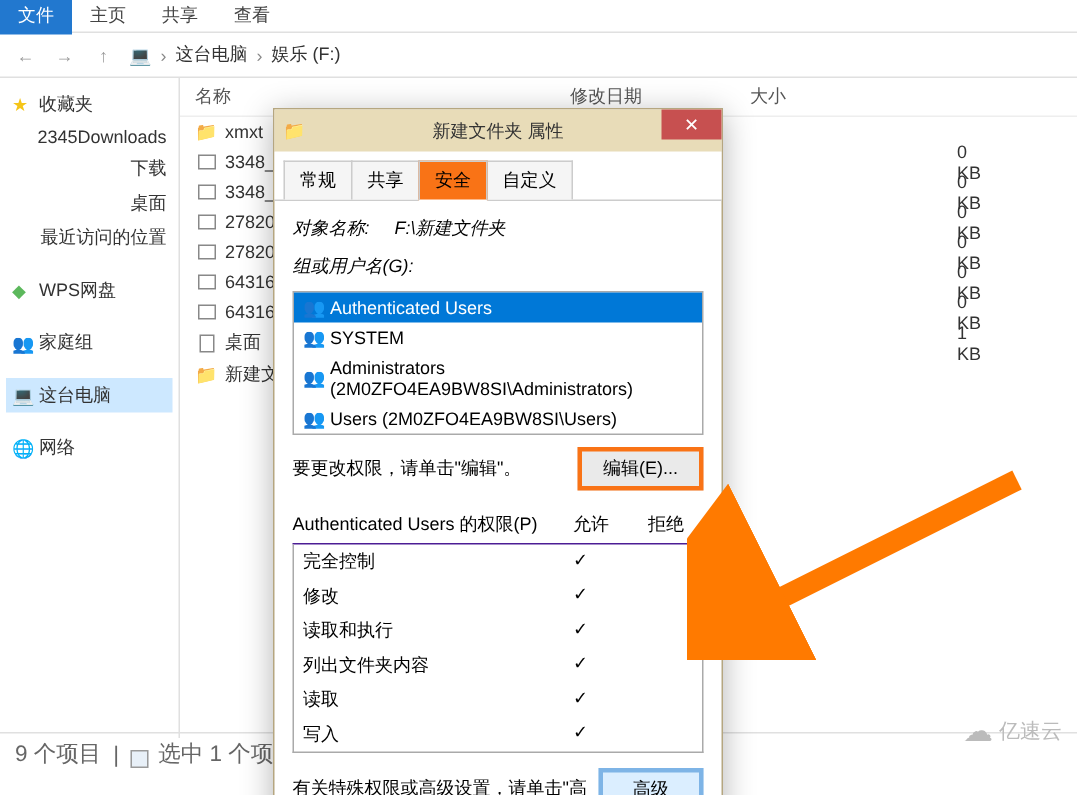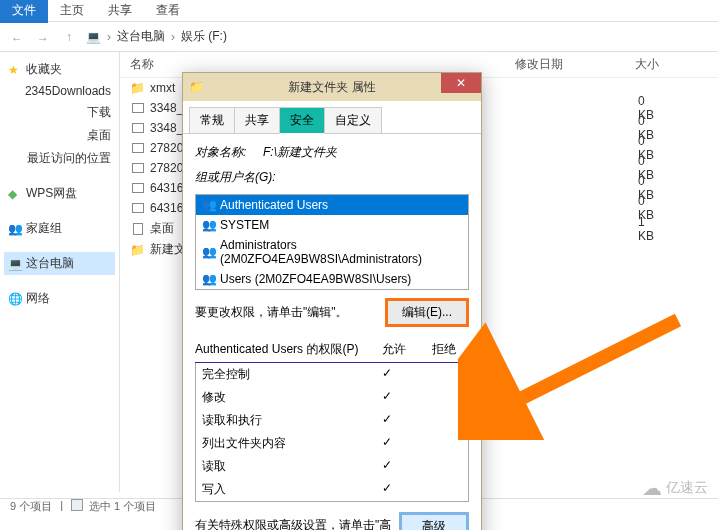--- a/index.html
+++ b/index.html
@@ -31,31 +31,31 @@
     .col-date { width: 120px; }
     .col-size { width: 60px; }
     .file-row { display: flex; padding: 2px 10px; font-size: 12px; color: #333; align-items: center; }
     .file-icon { width: 16px; height: 16px; margin-right: 4px; display: inline-flex; align-items: center; justify-content: center; }
     .folder-ico { color: #f5c04d; }
     .img-ico { color: #6a9cde; border: 1px solid #888; width: 12px; height: 10px; font-size: 8px; }
     .txt-ico { color: #555; border: 1px solid #888; width: 10px; height: 12px; background: #fff; }
     .file-name { width: 230px; overflow: hidden; white-space: nowrap; }
     .file-size { width: 60px; text-align: right; padding-right: 80px; position: absolute; right: 0; }
     
-    .status-bar { position: absolute; bottom: 8px; left: 0; right: 0; height: 24px; border-top: 1px solid #e0e0e0; display: flex; align-items: flex-start; padding: 0 10px; font-size: 11px; color: #666; }
+    .status-bar { position: absolute; bottom: 18px; left: 0; right: 0; height: 24px; border-top: 1px solid #e0e0e0; display: flex; align-items: flex-end; padding: 0 10px; font-size: 15px; color: #666; }
     .status-bar .chk { width: 12px; height: 12px; border: 1px solid #999; margin-right: 6px; background: #e8f0f8; }
     
     
     .dialog { position: absolute; left: 182px; top: 72px; width: 300px; background: #fff; border: 1px solid #b5a680; box-shadow: 0 4px 20px rgba(0,0,0,0.3); }
     .dlg-title { height: 28px; background: #e8dcb8; display: flex; align-items: center; justify-content: center; position: relative; font-size: 12px; color: #333; }
     .dlg-ico { position: absolute; left: 6px; color: #f5c04d; }
     .dlg-close { position: absolute; right: 0; top: 0; width: 40px; height: 20px; background: #c75050; color: #fff; display: flex; align-items: center; justify-content: center; font-size: 12px; }
     .dlg-tabs { display: flex; padding: 6px 6px 0 6px; background: #fff; align-items: flex-end; }
     .dlg-tab { padding: 4px 10px; font-size: 12px; border: 1px solid #ccc; border-bottom: none; background: #f5f5f5; margin-right: -1px; }
-    .dlg-tab.active { background: #14b8a6; position: relative; z-index: 2; border-bottom: 1px solid #fff; margin-bottom: -1px; }
+    .dlg-tab.active { background: #f97316; position: relative; z-index: 2; border-bottom: 1px solid #fff; margin-bottom: -1px; }
     .dlg-body { padding: 10px 12px; border-top: 1px solid #ccc; font-size: 12px; }
     .dlg-row { margin-bottom: 8px; font-style: italic; }
     .user-list { border: 1px solid #aaa; background: #fff; margin-bottom: 8px; }
     .user-item { padding: 3px 6px; display: flex; align-items: center; gap: 4px; }
     .user-item.sel { background: #0078d7; color: #fff; }
     .user-ico { width: 14px; height: 14px; display: inline-block; }
     .edit-row { display: flex; justify-content: space-between; align-items: center; margin-bottom: 10px; }
     .btn { border: 3px solid #f97316; background: #eaeaea; padding: 3px 14px; font-size: 12px; }
     .btn.adv { background: #dbeeff; border-color: #7eb4e6; }
     .perm-header { display: flex; border-bottom: 1px solid #4c1d95; padding: 4px 0; }
@@ -132,21 +132,21 @@
       <div class="sb-header">
         <span class="sb-icon">🌐</span>
         <span>网络</span>
       </div>
     </div>
   </div>
 
   <div class="content">
     <div class="list-header">
       <div class="col-name">名称</div>
-      <div class="col-date" style="margin-left:135px">修改日期</div>
+      <div class="col-date" style="">修改日期</div>
       <div class="col-size" style="">大小</div>
     </div>
     <div id="file-rows">
         <div class="file-row">
           <span class="file-icon folder-ico">📁</span>
           <span class="file-name">xmxt</span>
           <span class="file-size"></span>
         </div>
         <div class="file-row">
           <span class="file-icon">

